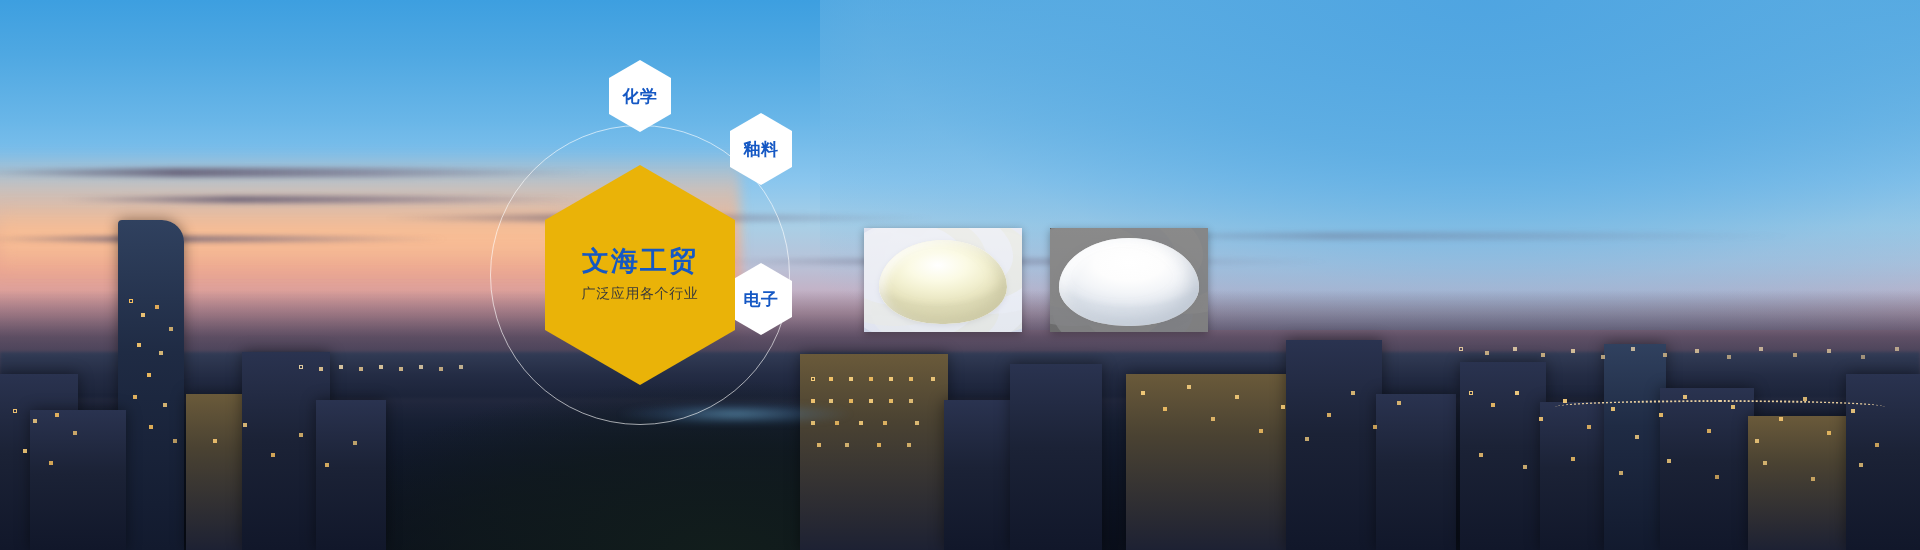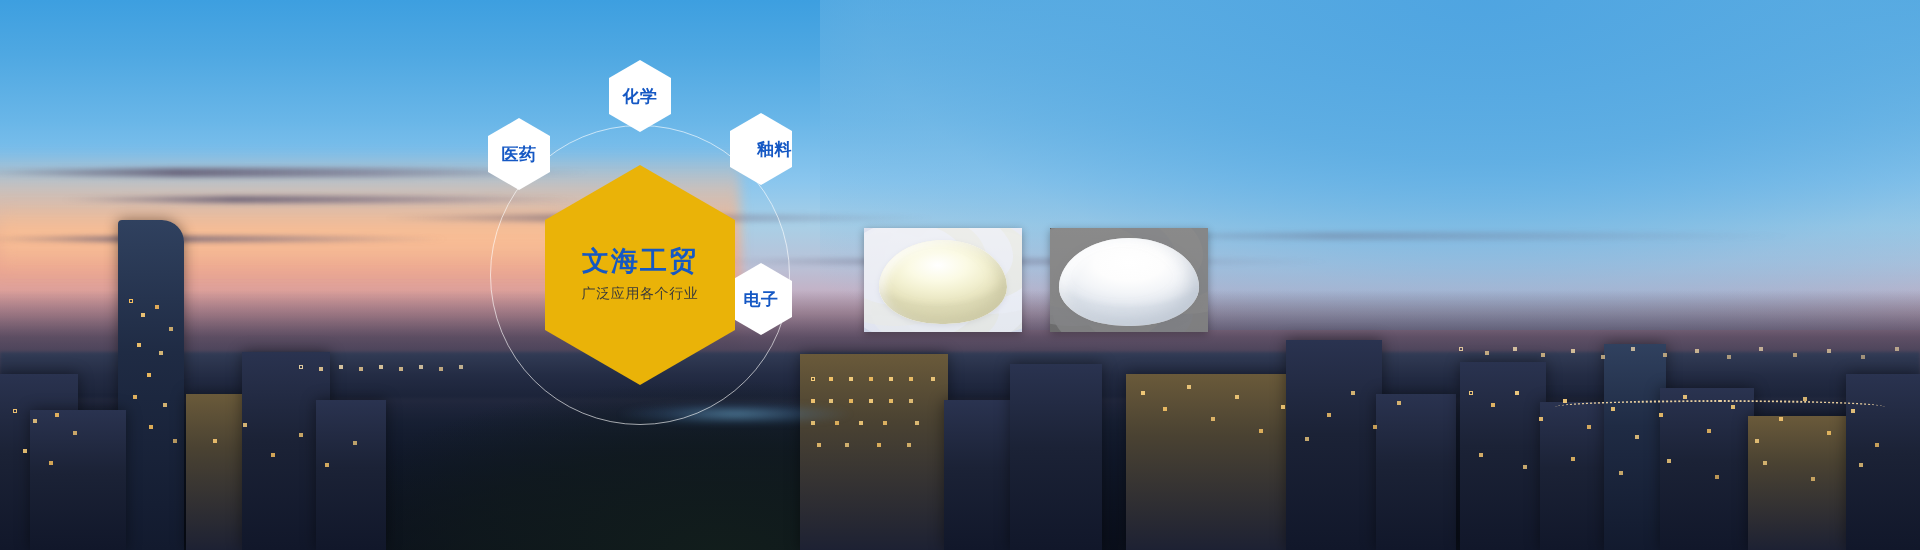--- a/index.html
+++ b/index.html
@@ -172,21 +172,21 @@
     margin-top:9px;
     color:#3a3a3a;
     font-size:14px;
     letter-spacing:.6px;
     white-space:nowrap;
   }
 
   
   .pos-top    { left:209px; top:60px; }
   .pos-tl     { left:88px;  top:118px; }
-  .pos-tr     { left:330px; top:113px;justify-content:flex-end; }
+  .pos-tr     { left:330px; top:113px; }
   .pos-bl     { left:88px;  top:265px; }
   .pos-br     { left:330px; top:263px;justify-content:center; }
   .pos-bottom { left:209px; top:349px; }
 
   
   .copy {
     position:absolute; left:866px; top:104px; width:720px;
   }
   .copy .headline {
     color:#ffffff;
@@ -353,23 +353,20 @@
   <div style="position:absolute; left:620px; top:404px; width:230px; height:20px;
       background:radial-gradient(ellipse 120px 12px at 50% 50%, rgba(120,190,230,.55), rgba(80,140,200,.2) 60%, rgba(60,110,170,0) 100%);
       filter:blur(3px);"></div>
 
   <div class="hex-stage">
     <div class="ring"></div>
 
     <div class="hex hex-sm pos-top">
       <span class="hex-label">化学</span>
     </div>
-    <div class="hex hex-sm pos-tl">
-      <span class="hex-label">医药</span>
-    </div>
     <div class="hex hex-sm pos-tr">
       <span class="hex-label">釉料</span>
     </div>
     <div class="hex hex-sm pos-br">
       <span class="hex-label">电子</span>
     </div>
 
     <div class="hex-center">
       <span class="c-title">文海工贸</span>
       <span class="c-sub">广泛应用各个行业</span>

